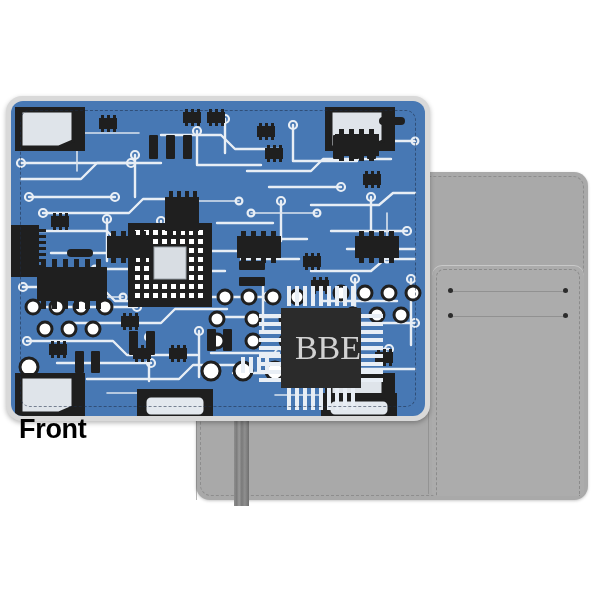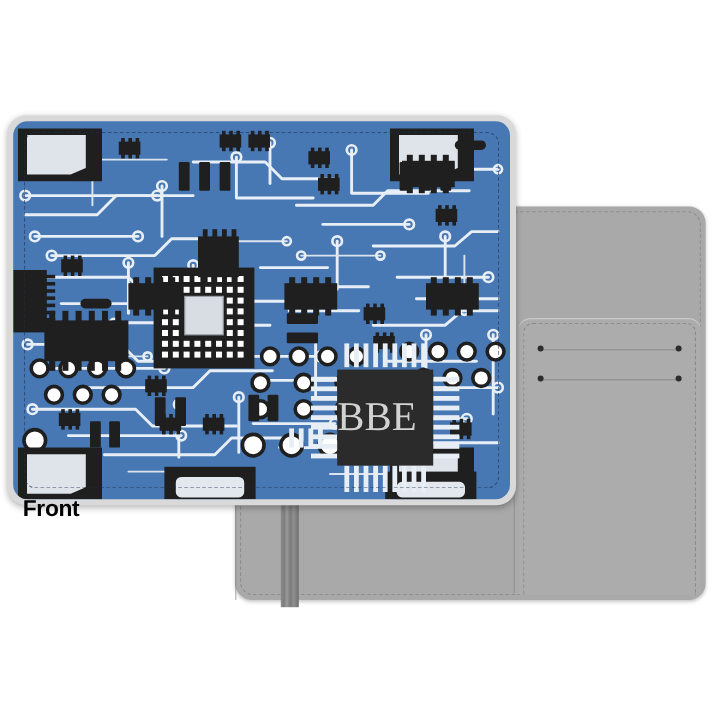--- a/index.html
+++ b/index.html
@@ -149,21 +149,21 @@
   .mono-chip {
     position: absolute;
     left: 270px;
     top: 207px;
     width: 80px;
     height: 80px;
     background: #2b2b2b;
     z-index: 30;
     display: flex;
     align-items: center;
-    justify-content: flex-start;
+    justify-content: flex-end;
   }
   .mono-text {
     color: #d2d2d2;
     font-family: "Liberation Serif", serif;
     font-size: 34px;
     font-weight: 400;
     letter-spacing: 0px;
     line-height: 1;
     white-space: nowrap;
     user-select: none;
@@ -175,21 +175,21 @@
 
   
   .label {
     position: absolute;
     font-family: "Liberation Sans", sans-serif;
     font-weight: bold;
     color: #000000;
     white-space: nowrap;
     letter-spacing: -0.3px;
   }
-  .label-front { left: 19px; top: 414px; font-size: 19px; }
+  .label-front { left: 19px; top: 414px; font-size: 27px; }
   .label-back  { left: 424px; top: 152px; font-size: 27px; }
 </style>
 </head>
 <body>
 
 <div id="stage">
 
   <div class="back-panel">
     <div class="fold-crease"></div>
     <div class="back-cover-seam"></div>

